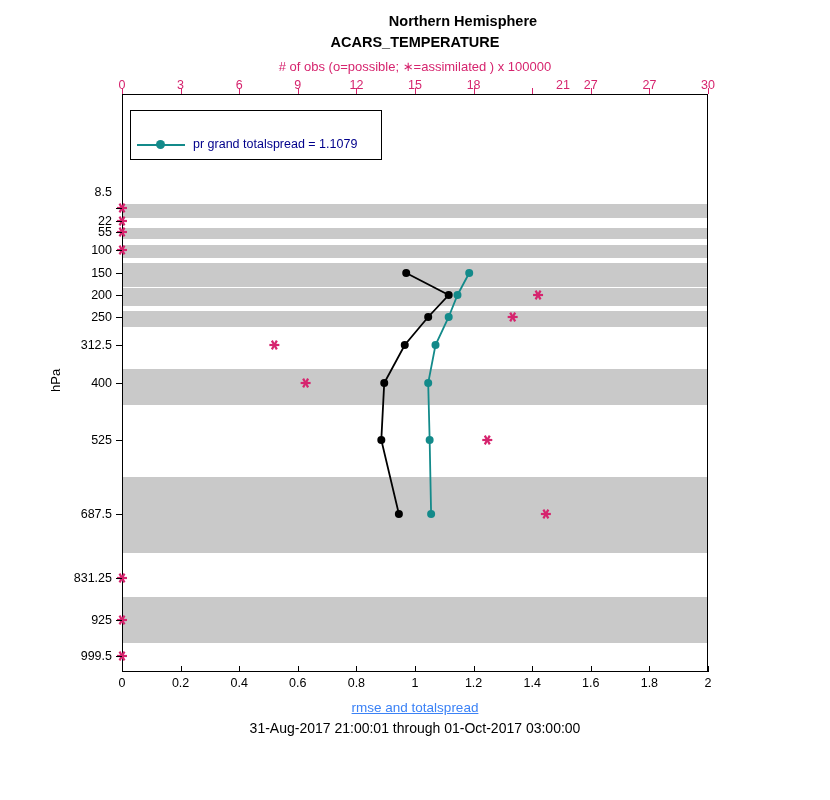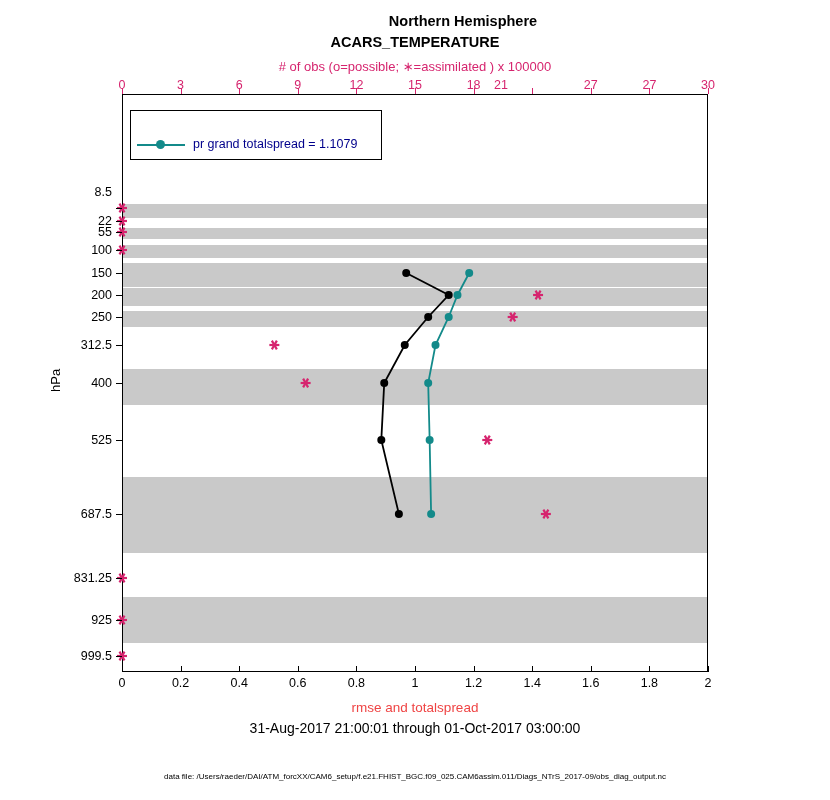--- a/index.html
+++ b/index.html
@@ -22,21 +22,21 @@
   
   .botlab{position:absolute;font-size:12.5px;color:#000;text-align:center;transform:translateX(-50%);top:676px;}
   .bottick{position:absolute;top:666px;width:1px;height:6px;background:#000;}
 
   
   .ylab{position:absolute;font-size:12.5px;color:#000;text-align:right;transform:translateY(-50%);width:72px;left:40px;}
   .ytick{position:absolute;left:-6px;width:6px;height:1px;background:#000;}
 
   #ylabel{position:absolute;left:48px;top:392px;font-size:13px;transform:rotate(-90deg);transform-origin:left top;color:#000;}
 
-  #xlabel{position:absolute;top:700px;width:100%;text-align:center;font-size:13.5px;color:#ef4444;}
+  #xlabel{position:absolute;top:700px;width:100%;text-align:center;font-size:13.5px;color:#3b82f6;text-decoration:underline;}
   #daterange{position:absolute;top:720px;width:100%;text-align:center;font-size:14px;color:#000;}
   #datafile{position:absolute;top:772px;width:100%;text-align:center;font-size:8px;color:#000;}
 
   
   #legend{position:absolute;left:130px;top:110px;width:250px;height:48px;border:1px solid #000;background:#fff;}
   .lgrow{position:absolute;left:0;width:100%;height:20px;}
   .lgline{position:absolute;left:6px;top:9px;width:48px;height:2px;}
   .lgdot{position:absolute;top:5px;width:9px;height:9px;border-radius:50%;}
   .lgtext{position:absolute;left:62px;top:2px;font-size:12.5px;color:#00008b;white-space:nowrap;}
 
@@ -62,21 +62,20 @@
       <div class="band" style="top: 502px; height: 46px;"></div>
     </div>
 
   <div id="ticks-top"></div>
   <div id="ticks-bottom"></div>
   <div id="ticks-y"></div>
 
   <div id="ylabel">hPa</div>
   <div id="xlabel">rmse and totalspread</div>
   <div id="daterange">31-Aug-2017 21:00:01 through 01-Oct-2017 03:00:00</div>
-  <div id="datafile">data file: /Users/raeder/DAI/ATM_forcXX/CAM6_setup/f.e21.FHIST_BGC.f09_025.CAM6assim.011/Diags_NTrS_2017-09/obs_diag_output.nc</div>
 
   <div id="legend">
     <div class="lgrow" style="top:24px">
       <div class="lgline" id="lg2line" style="background: rgb(19, 138, 138);"></div>
       <div class="lgdot" id="lg2dot" style="left: 25px; background: rgb(19, 138, 138);"></div>
       <div class="lgtext">pr grand totalspread = 1.1079</div>
     </div>
   </div>
 
   <svg id="overlay" width="830" height="800">
@@ -169,21 +168,21 @@
     <div class="toplab" style="left: 239.2px;">6</div>
     <div class="toptick" style="left: 239.2px;"></div>
     <div class="toplab" style="left: 297.8px;">9</div>
     <div class="toptick" style="left: 297.8px;"></div>
     <div class="toplab" style="left: 356.4px;">12</div>
     <div class="toptick" style="left: 356.4px;"></div>
     <div class="toplab" style="left: 415px;">15</div>
     <div class="toptick" style="left: 415px;"></div>
     <div class="toplab" style="left: 473.6px;">18</div>
     <div class="toptick" style="left: 473.6px;"></div>
-    <div class="toplab" style="left: 501px;">21</div>
+    <div class="toplab" style="left: 563px;">21</div>
     <div class="toptick" style="left: 532.2px;"></div>
     <div class="toplab" style="left: 590.8px;">27</div>
     <div class="toptick" style="left: 590.8px;"></div>
     <div class="toplab" style="left: 649.4px;">27</div>
     <div class="toptick" style="left: 649.4px;"></div>
     <div class="toplab" style="left: 708px;">30</div>
     <div class="toptick" style="left: 708px;"></div>
     <div class="botlab" style="left: 122px;">0</div>
     <div class="bottick" style="left: 122px;"></div>
     <div class="botlab" style="left: 180.6px;">0.2</div>

